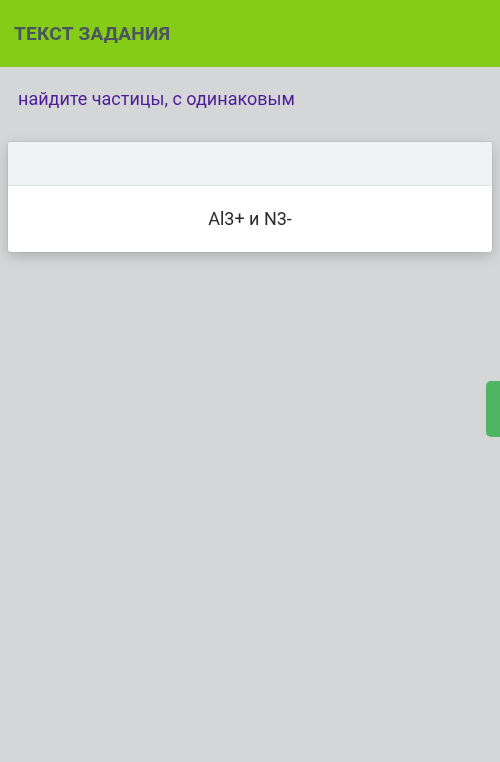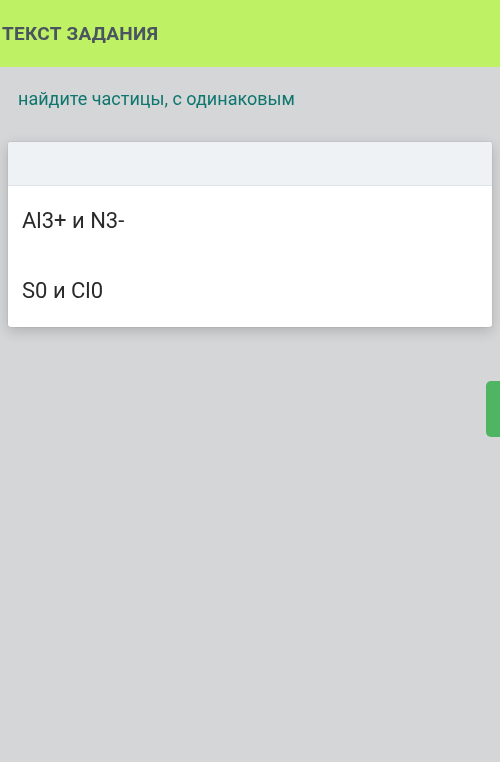--- a/index.html
+++ b/index.html
@@ -9,33 +9,33 @@
     }
     body {
       width: 500px;
       height: 762px;
       background: #d4d6d8;
       font-family: -apple-system, BlinkMacSystemFont, "Segoe UI", Roboto, sans-serif;
       position: relative;
       overflow: hidden;
     }
     .header-bar {
-      background: #bef264;
-      padding: 22px 2px;
+      background: #84cc16;
+      padding: 22px 14px;
       border-bottom: 1px solid #d4d6d8;
     }
     .header-title {
       color: #4a5560;
       font-size: 19px;
       font-weight: 700;
       letter-spacing: 0.3px;
     }
     .question-text {
       padding: 18px 34px 8px 18px;
-      color: #0f766e;
+      color: #4c1d95;
       font-size: 18px;
       line-height: 1.4;
     }
     .select-trigger {
       position: absolute;
       top: 192px;
       right: 14px;
       width: 36px;
       height: 46px;
       border: 1px solid #9aa5b0;
@@ -68,23 +68,24 @@
       height: 44px;
       background: #eef2f5;
       border-bottom: 1px solid #e0e4e8;
     }
     .dropdown-list {
       padding: 0;
     }
     .dropdown-option {
       padding: 22px 14px;
       color: #2a2a2a;
-      font-size: 22px;
+      font-size: 18px;
       cursor: pointer;
       line-height: 1.2;
+      text-align: center;
     }
   </style>
 </head>
 <body>
 
 <div class="header-bar">
   <div class="header-title">ТЕКСТ ЗАДАНИЯ</div>
 </div>
 
 <div class="question-text">найдите частицы, с одинаковым</div>
@@ -92,15 +93,14 @@
 <div class="select-trigger">
   <span style="color:#8a95a0;font-size:12px;">▾</span>
 </div>
 
 <div class="green-button"></div>
 
 <div class="dropdown-panel">
   <div class="dropdown-header"></div>
   <div class="dropdown-list">
     <div class="dropdown-option">Al3+ и N3-</div>
-    <div class="dropdown-option">S0 и Cl0</div>
   </div>
 </div>
 
 </body></html>

